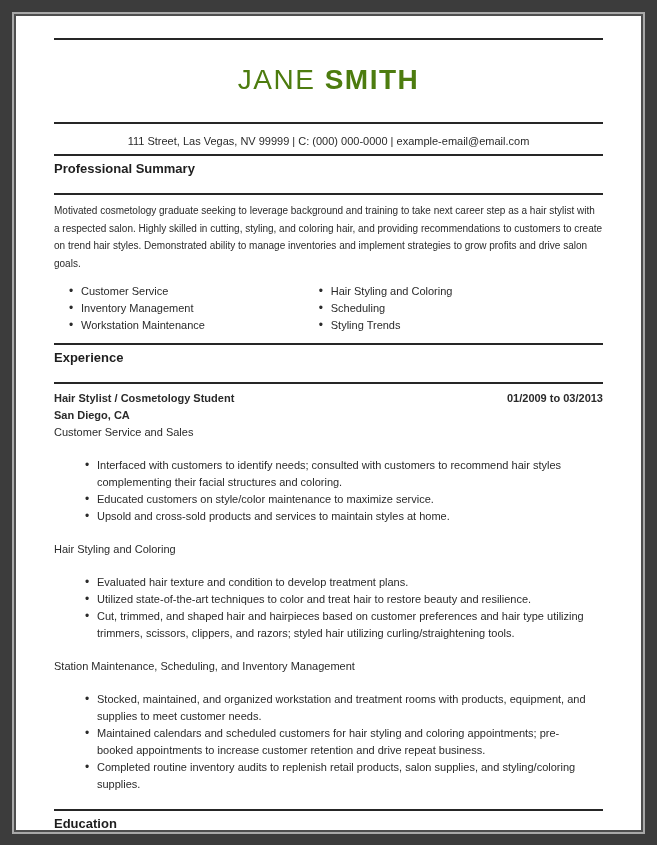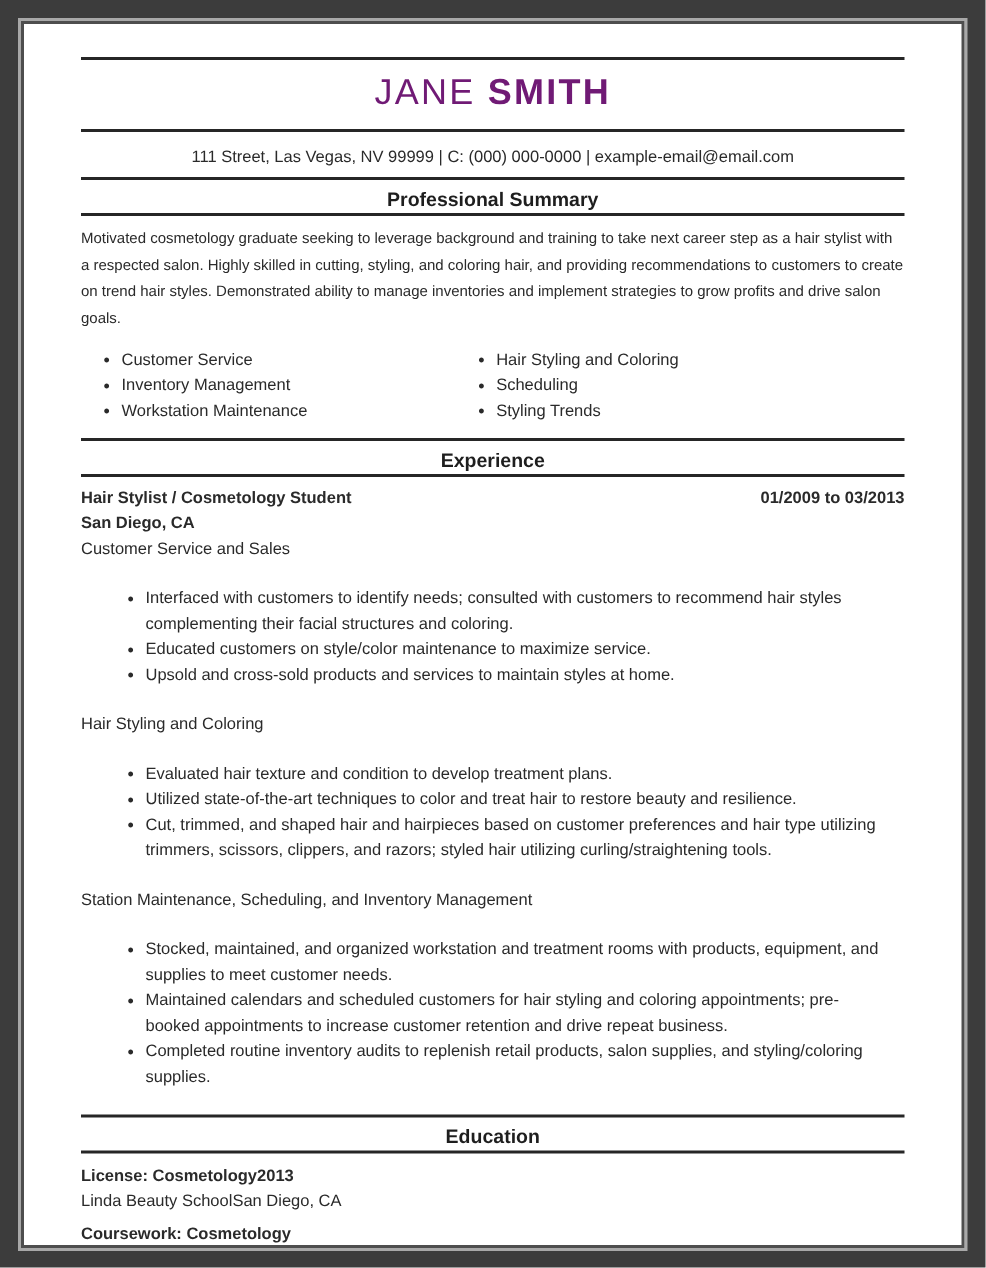--- a/index.html
+++ b/index.html
@@ -21,40 +21,39 @@
     padding: 22px 38px 0 38px;
     overflow: hidden;
   }
   .name-block {
     border-top: 2px solid #262626;
     border-bottom: 2px solid #262626;
     text-align: center;
     padding: 8px 0 10px 0;
   }
   .name-block h1 {
-    margin: 0;
-    font-size: 24px;
+    margin: 16px;
+    font-size: 28px;
     font-weight: normal;
     letter-spacing: 1.5px;
-    color: #701a75;
+    color: #4d7c0f;
   }
   .name-block h1 .last { font-weight: bold; }
   .contact {
     text-align: center;
     font-size: 11px;
     margin: 11px 0 7px 0;
     color: #2a2a2a;
   }
   .sec-title {
     border-top: 2px solid #262626;
     border-bottom: 2px solid #262626;
-    text-align: center;
     font-weight: bold;
     font-size: 13px;
-    padding: 5px 0 2px 0;
+    padding: 5px 0 17px 0;
     color: #1e1e1e;
   }
   .summary {
     font-size: 10px;
     line-height: 17.5px;
     margin: 7px 0 11px 0;
   }
   .quali {
     display: flex;
     margin: 6px 0 9px 0;

